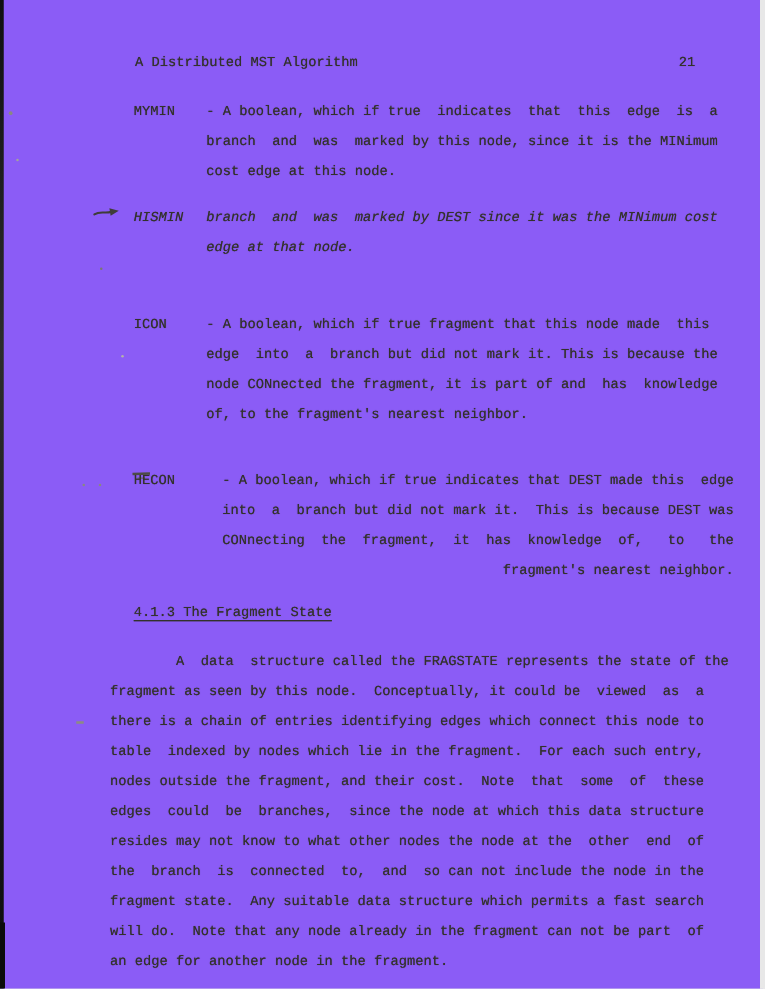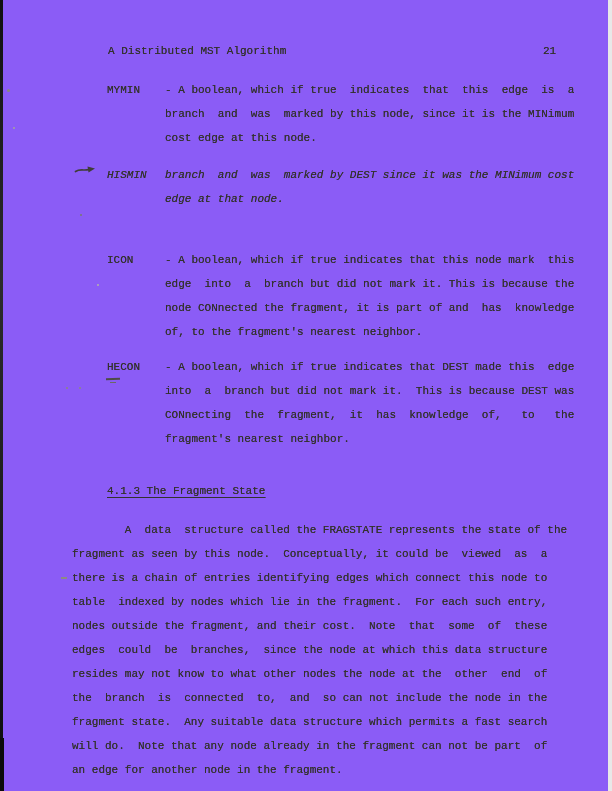--- a/index.html
+++ b/index.html
@@ -16,25 +16,25 @@
                   text-shadow:0 0 0.6px rgba(51,49,44,0.85); }
   .page-number { position:absolute; left:527px; top:0; font-size:11px;
                  text-shadow:0 0 0.6px rgba(51,49,44,0.85);margin-left:16px; }
   .def { position:absolute; left:107px; width:480px; }
   .def-term { position:absolute; left:0; top:0; font-size:11px; line-height:24px;
               text-shadow:0 0 0.6px rgba(51,49,44,0.85); }
   .def-lines { margin-left:58px; }
   .def-mymin  { top:78px; }
   .def-hismin { top:163px;font-style:italic; }
   .def-icon   { top:248px; }
-  .def-hecon  { top:355px; }
+  .def-hecon  { top:373px;text-align:right; }
   .section-heading { position:absolute; left:107px; top:479px; font-size:11px; line-height:24px;
                      text-decoration:underline; text-underline-offset:3px;
                      text-shadow:0 0 0.6px rgba(51,49,44,0.85); white-space:pre; }
-  .paragraph { position:absolute; left:72px; top:518px; width:510px; }
+  .paragraph { position:absolute; left:88px; top:518px; width:510px; }
   
   .edge-strip { position:absolute; left:0; top:0; width:3px; height:791px;
                 background:linear-gradient(to bottom,#101010 0%,#2c2c2c 35%,#1b1b1b 70%,#0c0c0c 100%); }
   .edge-strip-bottom { position:absolute; left:0; top:738px; width:4px; height:53px; background:#0b0b0b; }
   .margin-arrow { position:absolute; left:74px; top:163px; width:22px; height:13px; }
   .hecon-underline { position:absolute; left:106px; top:378px; width:14px; height:2px;
                      background:#4d4b46; transform:rotate(-2deg); }
   .hecon-underline-2 { position:absolute; left:110px; top:382px; width:6px; height:1px; background:#6b6964; }
   .speck { position:absolute; background:#8a8880; border-radius:50%; }
   .speck-a { left:7px;  top:89px;  width:3px; height:3px; }
@@ -86,21 +86,21 @@
     <div class="def-term">HISMIN</div>
     <div class="def-lines">
       <div class="txt">branch  and  was  marked by DEST since it was the MINimum cost</div>
       <div class="txt">edge at that node.</div>
     </div>
   </div>
 
   <div class="def def-icon">
     <div class="def-term">ICON</div>
     <div class="def-lines">
-      <div class="txt">- A boolean, which if true indicates that this node mark  this</div>
+      <div class="txt">- A boolean, which if true fragment that this node made  this</div>
       <div class="txt">edge  into  a  branch but did not mark it. This is because the</div>
       <div class="txt">node CONnected the fragment, it is part of and  has  knowledge</div>
       <div class="txt">of, to the fragment's nearest neighbor.</div>
     </div>
   </div>
 
   <div class="def def-hecon">
     <div class="def-term">HECON</div>
     <div class="def-lines">
       <div class="txt">- A boolean, which if true indicates that DEST made this  edge</div>

